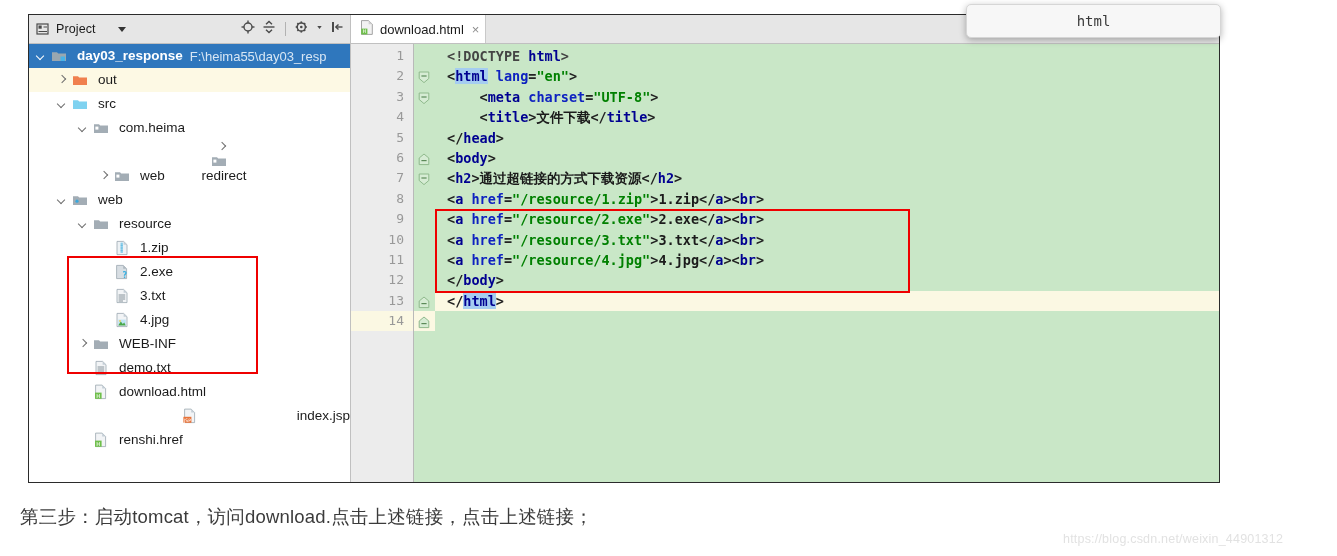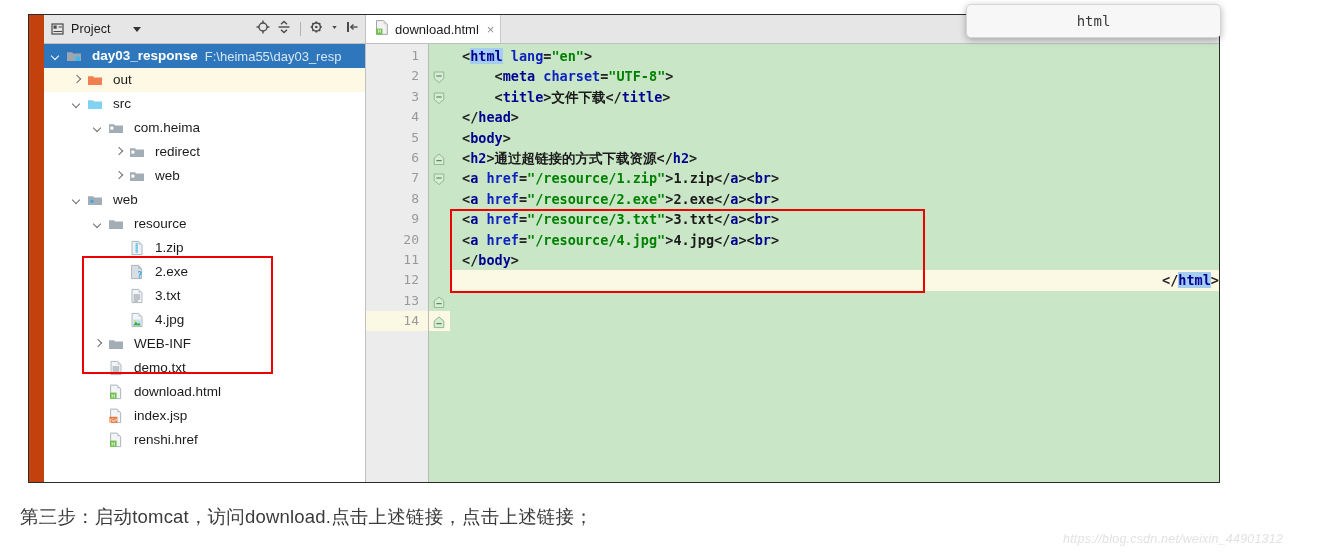--- a/index.html
+++ b/index.html
@@ -10,25 +10,24 @@
     font-family: "Liberation Sans", sans-serif;
     overflow: hidden;
   }
 
   
   #ide-window {
     position: absolute;
     left: 28px; top: 14px;
     width: 1192px; height: 469px;
     border: 1px solid #2b2b2b;
-    background: #c2410c;
+    background: #ec4899;
     display: flex;
     flex-direction: column;
     overflow: hidden;
-    padding-left: 15px;
   }
 
   
   #top-strip { display: flex; height: 29px; flex: 0 0 29px; }
 
   #project-header {
     width: 322px; flex: 0 0 322px;
     background: #e6e6e6;
     border-bottom: 1px solid #c0c0c0;
     border-right: 1px solid #c0c0c0;
@@ -138,21 +137,21 @@
     flex: 1; background: #c9e7c7;
     padding-top: 2px; min-width: 0;
     font-family: "DejaVu Sans Mono", monospace;
     font-size: 13.5px;
     position: relative;
   }
   #code-area .cl {
     height: 20.4px; line-height: 20.4px;
     white-space: pre; padding-left: 12px;
   }
-  #code-area .cl.cur { background: #fbf8e3; text-align: right; }
+  #code-area .cl.cur { background: #fbf8e3; }
   .tk-tag   { color: #000091; font-weight: bold; }
   .tk-attr  { color: #0e22c0; font-weight: bold; }
   .tk-val   { color: #008000; font-weight: bold; }
   .tk-punct { color: #222222; font-weight: bold; }
   .tk-text  { color: #1b1b1b; font-weight: bold; }
   .tk-doc   { color: #444444; font-weight: bold; }
   .tk-sel   { background: #a5cdf0; }
 
   
   #html-tooltip {
@@ -171,21 +170,20 @@
   
   #caption {
     position: absolute; left: 20px; top: 504px;
     font-size: 18.5px; color: #3b3b3b;
     letter-spacing: .2px;
   }
   #watermark {
     position: absolute; left: 1063px; top: 532px;
     font-size: 12.5px; color: #e2e2e2;
     letter-spacing: .2px;
-    font-style: italic;
   }
 </style>
 </head>
 <body>
 
 <div id="ide-window">
 
   <div id="top-strip">
 
     <div id="project-header">
@@ -302,21 +300,21 @@
           <div class="tree-row" style="padding-left: 48px;">
             <span class="arrow down"></span>
             <span style="display: flex; align-items: center; margin-right: 5px; flex: 0 0 16px;">
               <svg class="ticon" width="16" height="16" viewBox="0 0 16 16">
                 <path d="M1 4.2 H6 L7.2 5.6 H15 V13 H1 Z" fill="#a3adb5"></path>
                 <rect x="2.4" y="6.6" width="3" height="3" fill="#ffffff"></rect>
               </svg>
             </span>
             <span class="tlabel">com.heima</span>
           </div>
-          <div class="tree-row" style="padding-left: 69px;">
+          <div class="tree-row" style="padding-left: 69px; flex-direction: column;">
             <span class="arrow right"></span>
             <span style="display: flex; align-items: center; margin-right: 5px; flex: 0 0 16px;">
               <svg class="ticon" width="16" height="16" viewBox="0 0 16 16">
                 <path d="M1 4.2 H6 L7.2 5.6 H15 V13 H1 Z" fill="#a3adb5"></path>
                 <rect x="2.4" y="6.6" width="3" height="3" fill="#ffffff"></rect>
               </svg>
             </span>
             <span class="tlabel">redirect</span>
           </div>
           <div class="tree-row" style="padding-left: 69px;">
@@ -437,21 +435,21 @@
             <span style="display: flex; align-items: center; margin-right: 5px; flex: 0 0 16px;">
               <svg class="ticon" width="16" height="16" viewBox="0 0 16 16">
                 <path d="M2.6 1.1 H9.2 L12.6 4.5 V14.6 H2.6 Z" fill="#f2f4f6" stroke="#9aa7b0" stroke-width="0.8"></path>
                 <path d="M9.2 1.1 L9.2 4.5 L12.6 4.5 Z" fill="#c4ced6"></path>
                 <rect x="2" y="8.6" width="6.6" height="6.2" fill="#6fbf4b"></rect>
                 <text x="5.3" y="13.6" font-size="5.4" fill="#ffffff" text-anchor="middle" font-family="DejaVu Sans, sans-serif">H</text>
               </svg>
             </span>
             <span class="tlabel">download.html</span>
           </div>
-          <div class="tree-row" style="padding-left: 48px;">
+          <div class="tree-row" style="padding-left: 48px; justify-content: space-between;">
             <span class="arrow"></span>
             <span style="display: flex; align-items: center; margin-right: 5px; flex: 0 0 16px;">
               <svg class="ticon" width="16" height="16" viewBox="0 0 16 16">
                 <path d="M2.6 1.1 H9.2 L12.6 4.5 V14.6 H2.6 Z" fill="#f2f4f6" stroke="#9aa7b0" stroke-width="0.8"></path>
                 <path d="M9.2 1.1 L9.2 4.5 L12.6 4.5 Z" fill="#c4ced6"></path>
                 <rect x="1.4" y="8.8" width="8" height="6" fill="#e8743b"></rect>
                 <text x="5.4" y="13.6" font-size="4.6" fill="#ffffff" text-anchor="middle" font-family="DejaVu Sans, sans-serif">JSP</text>
               </svg>
             </span>
             <span class="tlabel">index.jsp</span>
@@ -476,21 +474,21 @@
       <div id="gutter">
           <div class="ln">1</div>
           <div class="ln">2</div>
           <div class="ln">3</div>
           <div class="ln">4</div>
           <div class="ln">5</div>
           <div class="ln">6</div>
           <div class="ln">7</div>
           <div class="ln">8</div>
           <div class="ln">9</div>
-          <div class="ln">20</div>
+          <div class="ln">10</div>
           <div class="ln">11</div>
           <div class="ln">12</div>
           <div class="ln">13</div>
           <div class="ln cur">14</div>
         </div>
       <div id="fold-col">
           <div class="fr"></div>
           <div class="fr">
             <span class="fold-mark"><svg width="12" height="13" viewBox="0 0 12 13">
                 <path d="M1.2 1 H10.8 V7.5 L6 11.6 L1.2 7.5 Z" fill="#d6ecd4" stroke="#8fb98c" stroke-width="1"></path>
@@ -529,20 +527,21 @@
               </svg></span>
           </div>
           <div class="fr cur">
             <span class="fold-mark"><svg width="12" height="13" viewBox="0 0 12 13">
                 <path d="M1.2 11.6 H10.8 V5 L6 1 L1.2 5 Z" fill="#d6ecd4" stroke="#8fb98c" stroke-width="1"></path>
                 <line x1="3.4" y1="7.6" x2="8.6" y2="7.6" stroke="#5c8a59" stroke-width="1.2"></line>
               </svg></span>
           </div>
         </div>
       <div id="code-area">
+        <div class="cl"><span class="tk-doc">&lt;!DOCTYPE </span><span class="tk-tag">html</span><span class="tk-doc">&gt;</span></div>
           <div class="cl"><span class="tk-punct">&lt;</span><span class="tk-tag tk-sel">html</span><span class="tk-punct"> </span><span class="tk-attr">lang</span><span class="tk-punct">=</span><span class="tk-val">"en"</span><span class="tk-punct">&gt;</span></div>
           <div class="cl">    <span class="tk-punct">&lt;</span><span class="tk-tag">meta</span><span class="tk-punct"> </span><span class="tk-attr">charset</span><span class="tk-punct">=</span><span class="tk-val">"UTF-8"</span><span class="tk-punct">&gt;</span></div>
           <div class="cl">    <span class="tk-punct">&lt;</span><span class="tk-tag">title</span><span class="tk-punct">&gt;</span><span class="tk-text">文件下载</span><span class="tk-punct">&lt;/</span><span class="tk-tag">title</span><span class="tk-punct">&gt;</span></div>
           <div class="cl"><span class="tk-punct">&lt;/</span><span class="tk-tag">head</span><span class="tk-punct">&gt;</span></div>
           <div class="cl"><span class="tk-punct">&lt;</span><span class="tk-tag">body</span><span class="tk-punct">&gt;</span></div>
           <div class="cl"><span class="tk-punct">&lt;</span><span class="tk-tag">h2</span><span class="tk-punct">&gt;</span><span class="tk-text">通过超链接的方式下载资源</span><span class="tk-punct">&lt;/</span><span class="tk-tag">h2</span><span class="tk-punct">&gt;</span></div>
           <div class="cl"><span class="tk-punct">&lt;</span><span class="tk-tag">a</span><span class="tk-punct"> </span><span class="tk-attr">href</span><span class="tk-punct">=</span><span class="tk-val">"/resource/1.zip"</span><span class="tk-punct">&gt;</span><span class="tk-text">1.zip</span><span class="tk-punct">&lt;/</span><span class="tk-tag">a</span><span class="tk-punct">&gt;&lt;</span><span class="tk-tag">br</span><span class="tk-punct">&gt;</span></div>
           <div class="cl"><span class="tk-punct">&lt;</span><span class="tk-tag">a</span><span class="tk-punct"> </span><span class="tk-attr">href</span><span class="tk-punct">=</span><span class="tk-val">"/resource/2.exe"</span><span class="tk-punct">&gt;</span><span class="tk-text">2.exe</span><span class="tk-punct">&lt;/</span><span class="tk-tag">a</span><span class="tk-punct">&gt;&lt;</span><span class="tk-tag">br</span><span class="tk-punct">&gt;</span></div>
           <div class="cl"><span class="tk-punct">&lt;</span><span class="tk-tag">a</span><span class="tk-punct"> </span><span class="tk-attr">href</span><span class="tk-punct">=</span><span class="tk-val">"/resource/3.txt"</span><span class="tk-punct">&gt;</span><span class="tk-text">3.txt</span><span class="tk-punct">&lt;/</span><span class="tk-tag">a</span><span class="tk-punct">&gt;&lt;</span><span class="tk-tag">br</span><span class="tk-punct">&gt;</span></div>
           <div class="cl"><span class="tk-punct">&lt;</span><span class="tk-tag">a</span><span class="tk-punct"> </span><span class="tk-attr">href</span><span class="tk-punct">=</span><span class="tk-val">"/resource/4.jpg"</span><span class="tk-punct">&gt;</span><span class="tk-text">4.jpg</span><span class="tk-punct">&lt;/</span><span class="tk-tag">a</span><span class="tk-punct">&gt;&lt;</span><span class="tk-tag">br</span><span class="tk-punct">&gt;</span></div>

